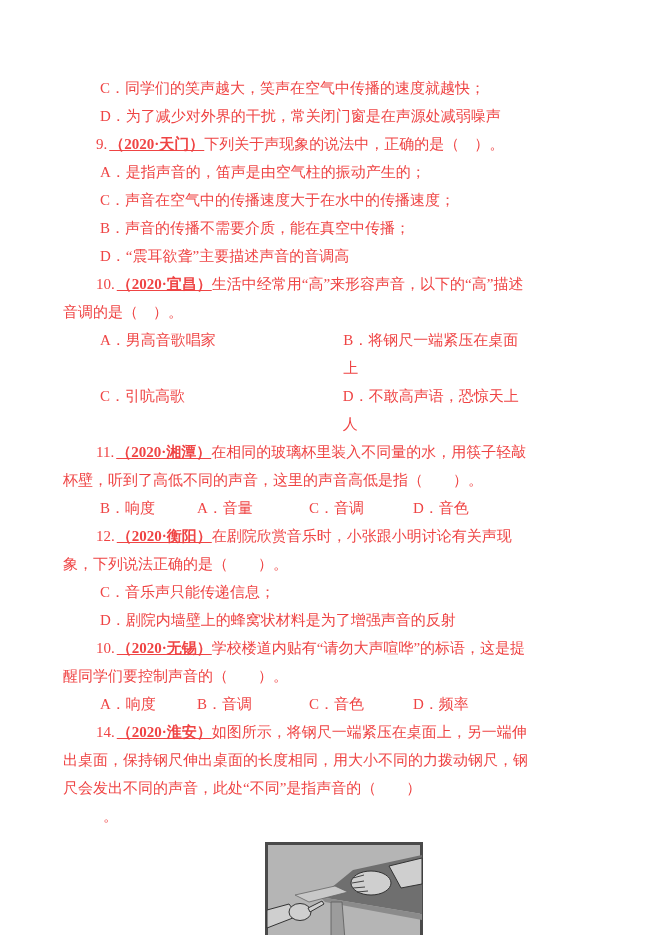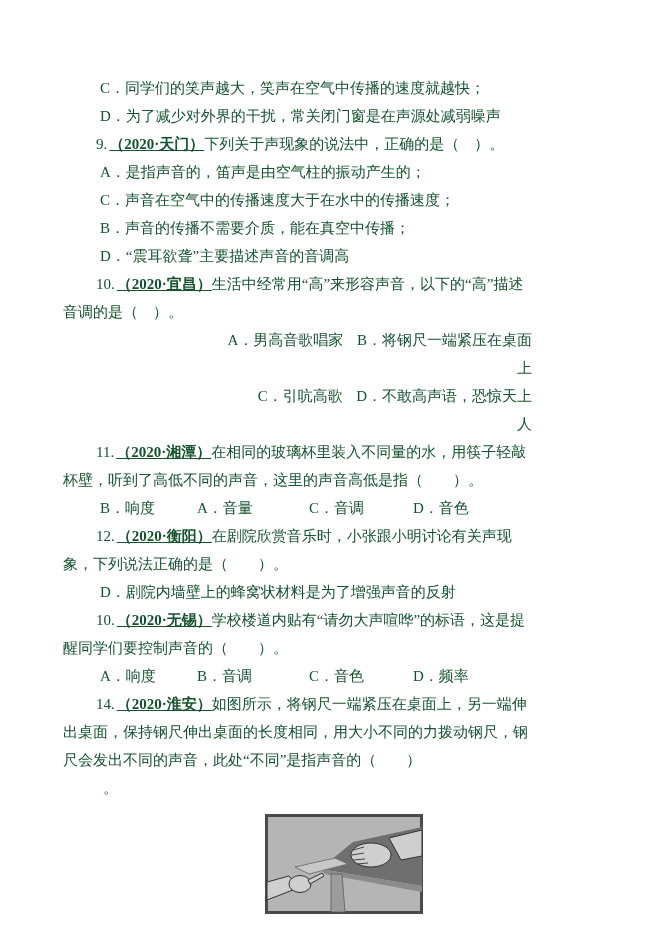--- a/index.html
+++ b/index.html
@@ -6,33 +6,33 @@
   .page {
     position: relative;
     width: 570px;
     height: 935px;
     background: #ffffff;
     box-sizing: border-box;
     padding: 74px 38px 0 63px;
     font-family: "Liberation Serif", "DejaVu Serif", serif;
     font-size: 15px;
     line-height: 28px;
-    color: #14532d;
+    color: #ef4444;
     overflow: hidden;
   }
   p { margin: 0; }
   .q   { text-indent: 33px; }          
   .opt { padding-left: 37px; }         
   .src { font-weight: bold; text-decoration: underline; }          
   .num { margin-right: 2px; }
   .row4 { padding-left: 37px; display: flex; }
   .row4 span:nth-child(1) { width: 97px; }
   .row4 span:nth-child(2) { width: 112px; }
   .row4 span:nth-child(3) { width: 104px; }
-  .row2 { padding-left: 37px; display: flex; text-align: right; }
+  .row2 { padding-left: 37px; display: flex; }
   .row2 span:nth-child(1) { width: 245px; }
   .tail { padding-left: 40px; }
   .fig  { margin: 12px 0 10px 202px; width: 158px; height: 100px; }
 </style>
 </head>
 <body>
 
 <div class="page">
 
   <p class="opt">C．同学们的笑声越大，笑声在空气中传播的速度就越快；</p>
@@ -56,20 +56,21 @@
 
   <p class="q"><span class="num">11.</span><span class="src">（2020·湘潭）</span><span>在相同的玻璃杯里装入不同量的水，用筷子轻敲杯壁，听到了高低不同的声音，这里的声音高低是指（　　）。</span></p>
   <div class="row4">
     <span>B．响度</span>
     <span>A．音量</span>
     <span>C．音调</span>
     <span>D．音色</span>
   </div>
 
   <p class="q"><span class="num">12.</span><span class="src">（2020·衡阳）</span><span>在剧院欣赏音乐时，小张跟小明讨论有关声现象，下列说法正确的是（　　）。</span></p>
+  <p class="opt">C．音乐声只能传递信息；</p>
   <p class="opt">D．剧院内墙壁上的蜂窝状材料是为了增强声音的反射</p>
 
   <p class="q"><span class="num">10.</span><span class="src">（2020·无锡）</span><span>学校楼道内贴有“请勿大声喧哗”的标语，这是提醒同学们要控制声音的（　　）。</span></p>
   <div class="row4">
     <span>A．响度</span>
     <span>B．音调</span>
     <span>C．音色</span>
     <span>D．频率</span>
   </div>
 

